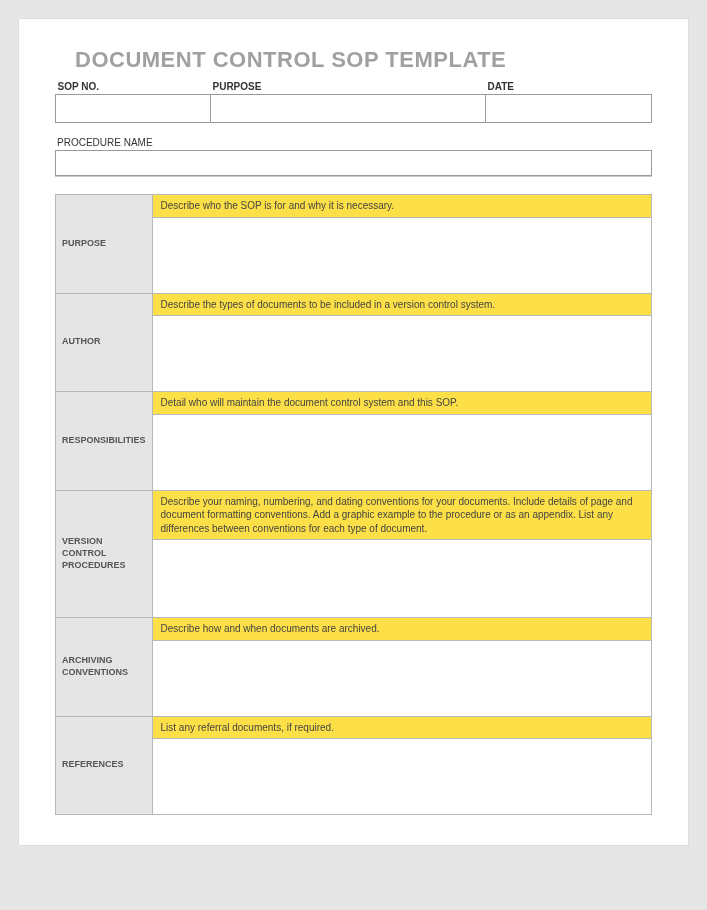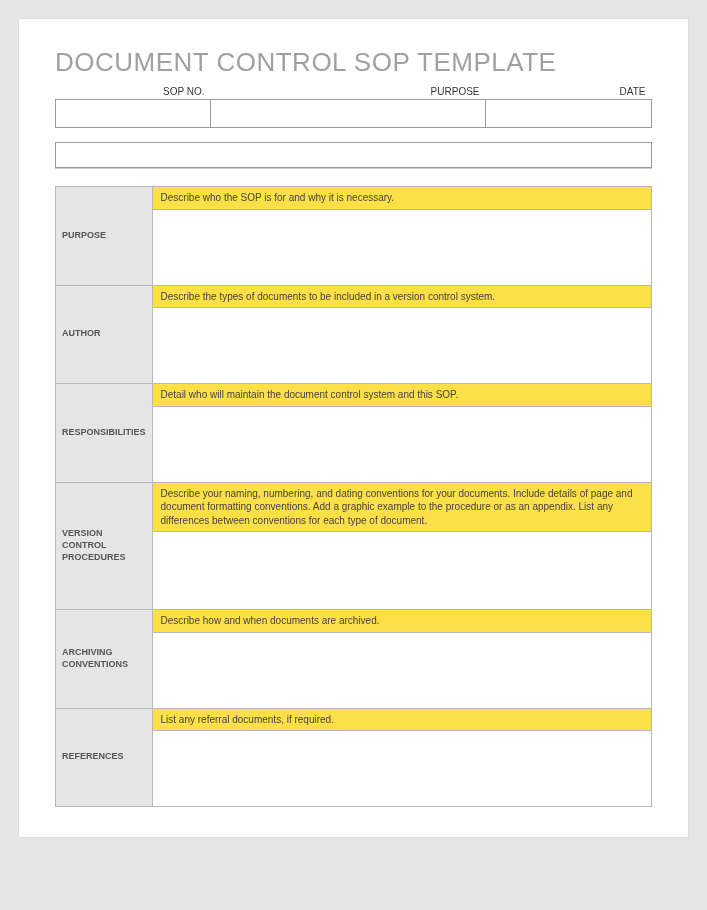--- a/index.html
+++ b/index.html
@@ -8,35 +8,36 @@
       font-family: Arial, Helvetica, sans-serif;
       padding: 18px;
       width: 707px;
     }
     .page {
       background: #ffffff;
       padding: 28px 36px 30px 36px;
       border: 1px solid #ddd;
     }
     .title {
-      font-size: 26px;
-      font-weight: normal;
+      font-size: 22px;
+      font-weight: bold;
       color: #a0a0a0;
       letter-spacing: 0.5px;
       margin-bottom: 6px;
+      margin-left: 20px;
     }
     .meta-table {
       width: 100%;
       border-collapse: collapse;
       margin-bottom: 14px;
     }
     .meta-table th {
-      text-align: right;
+      text-align: left;
       font-size: 10px;
-      font-weight: normal;
+      font-weight: bold;
       color: #333;
       padding: 2px 6px 2px 2px;
       border: none;
     }
     .meta-table td {
       border: 1px solid #9a9a9a;
       height: 28px;
       background: #fff;
     }
     .meta-table td.col1 { width: 155px; }
@@ -101,20 +102,21 @@
       <th>DATE</th>
     </tr>
     <tr>
       <td class="col1"></td>
       <td class="col2"></td>
       <td></td>
     </tr>
   </tbody>
     </table>
 
+  <div class="procedure-label">PROCEDURE NAME</div>
   <div class="procedure-box"></div>
 
   <table class="sections">
     <tbody>
         <tr class="prompt-row">
       <td class="label-cell" rowspan="2">PURPOSE</td>
       <td class="desc">Describe who the SOP is for and why it is necessary.</td>
     </tr>
     <tr class="body-row">
           <td class="desc"></td>

